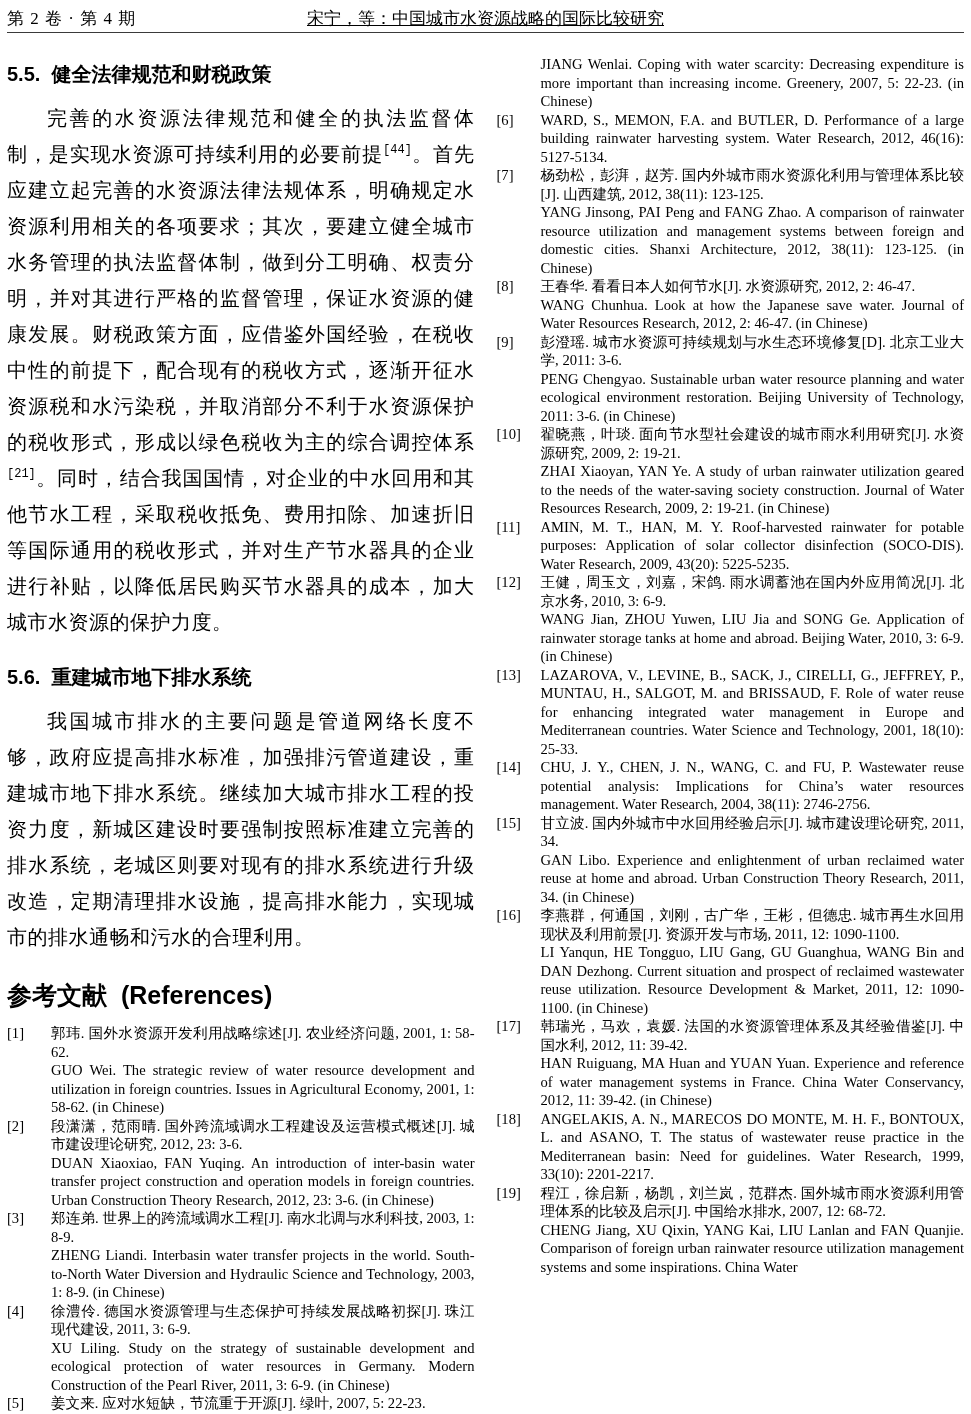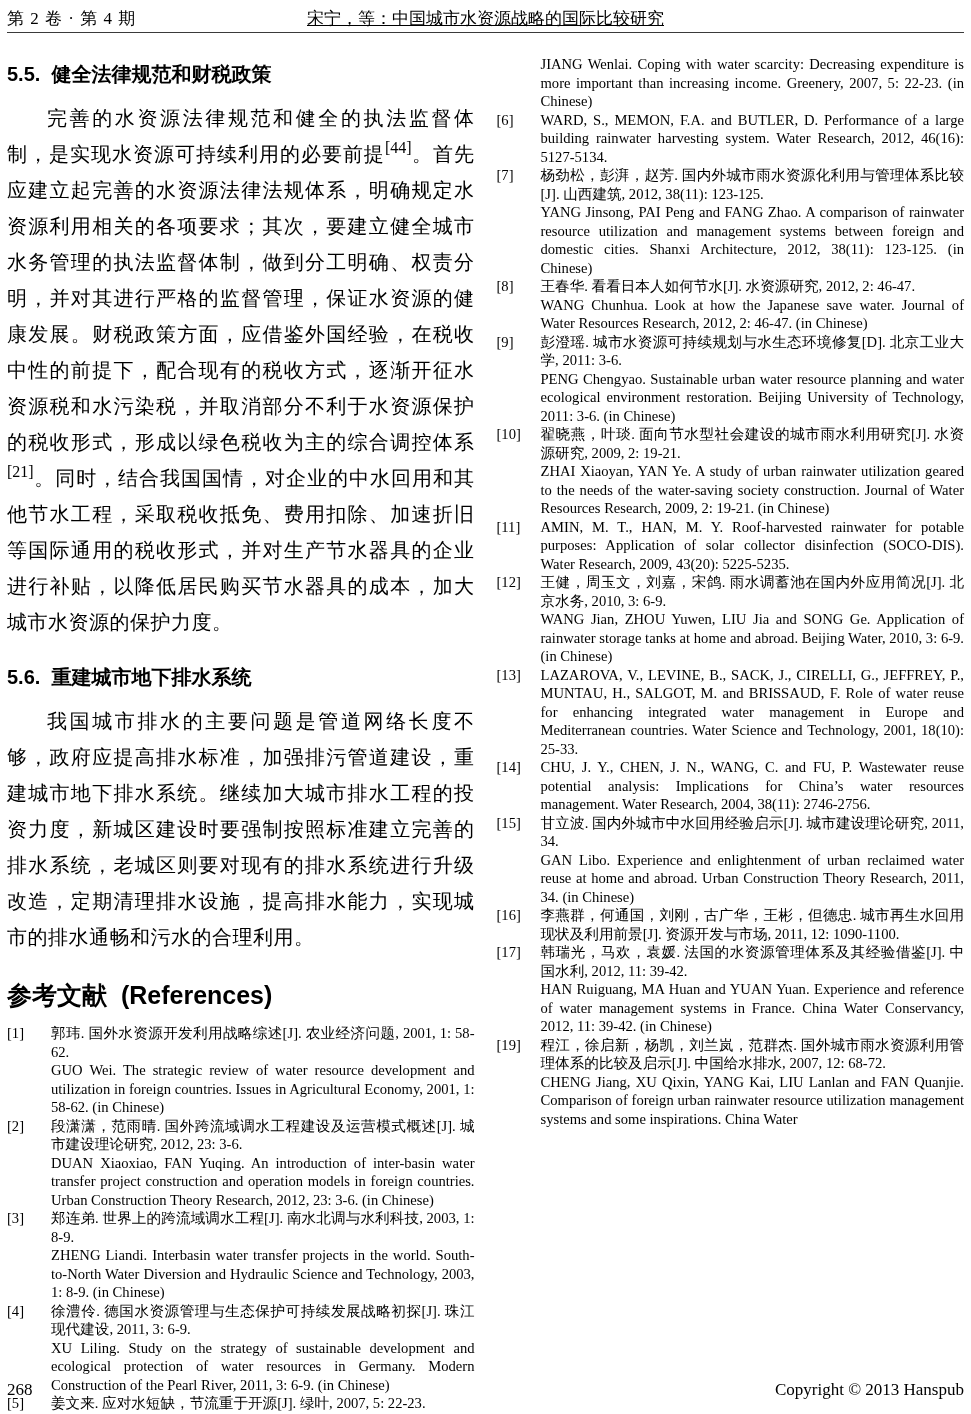--- a/index.html
+++ b/index.html
@@ -37,21 +37,21 @@
   }
   .sec-heading.first { margin-top: 6px; }
   .para {
     margin: 0;
     font-size: 20px;
     line-height: 36px;
     text-align: justify;
     text-indent: 2em;
     letter-spacing: 0.5px;
   }
-  .para sup { font-size: 16px; line-height: 0; letter-spacing: 0; }
+  .para sup { font-size: 12px; line-height: 0; letter-spacing: 0; font-family: Liberation Mono, monospace; }
   .refs-heading {
     font-family: "Liberation Sans", "DejaVu Sans", sans-serif;
     font-size: 25px;
     font-weight: bold;
     margin: 24px 0 12px 0;
     white-space: pre-wrap;
   }
   .ref { display: flex; font-size: 14.6px; line-height: 18.5px; }
   .ref-num { flex: 0 0 44px; }
   .ref-text { flex: 1 1 auto; min-width: 0; text-align: justify; }
@@ -191,38 +191,41 @@
         <span class="ref-num">[15]</span>
         <div class="ref-text">
           <p>甘立波. 国内外城市中水回用经验启示[J]. 城市建设理论研究, 2011, 34.</p>
           <p>GAN Libo. Experience and enlightenment of urban reclaimed water reuse at home and abroad. Urban Construction Theory Research, 2011, 34. (in Chinese)</p>
         </div>
       </div>
       <div class="ref">
         <span class="ref-num">[16]</span>
         <div class="ref-text">
           <p>李燕群，何通国，刘刚，古广华，王彬，但德忠. 城市再生水回用现状及利用前景[J]. 资源开发与市场, 2011, 12: 1090-1100.</p>
+          <p>LI Yanqun, HE Tongguo, LIU Gang, GU Guanghua, WANG Bin and DAN Dezhong. Current situation and prospect of reclaimed wastewater reuse utilization. Resource Development &amp; Market, 2011, 12: 1090-1100. (in Chinese)</p>
         </div>
       </div>
       <div class="ref">
         <span class="ref-num">[17]</span>
         <div class="ref-text">
           <p>韩瑞光，马欢，袁媛. 法国的水资源管理体系及其经验借鉴[J]. 中国水利, 2012, 11: 39-42.</p>
           <p>HAN Ruiguang, MA Huan and YUAN Yuan. Experience and reference of water management systems in France. China Water Conservancy, 2012, 11: 39-42. (in Chinese)</p>
         </div>
       </div>
       <div class="ref">
+        <span class="ref-num">[18]</span>
+        <div class="ref-text">
+          <p>ANGELAKIS, A. N., MARECOS DO MONTE, M. H. F., BONTOUX, L. and ASANO, T. The status of wastewater reuse practice in the Mediterranean basin: Need for guidelines. Water Research, 1999, 33(10): 2201-2217.</p>
+        </div>
+      </div>
+      <div class="ref">
         <span class="ref-num">[19]</span>
         <div class="ref-text">
           <p>程江，徐启新，杨凯，刘兰岚，范群杰. 国外城市雨水资源利用管理体系的比较及启示[J]. 中国给水排水, 2007, 12: 68-72.</p>
           <p>CHENG Jiang, XU Qixin, YANG Kai, LIU Lanlan and FAN Quanjie. Comparison of foreign urban rainwater resource utilization management systems and some inspirations. China Water</p>
         </div>
       </div>
     </div>
 
   </div>
 
-  <footer class="footer">
-    <span>268</span>
-    <span>Copyright © 2013 Hanspub</span>
-  </footer>
 
 </div>
 
 </body></html>

